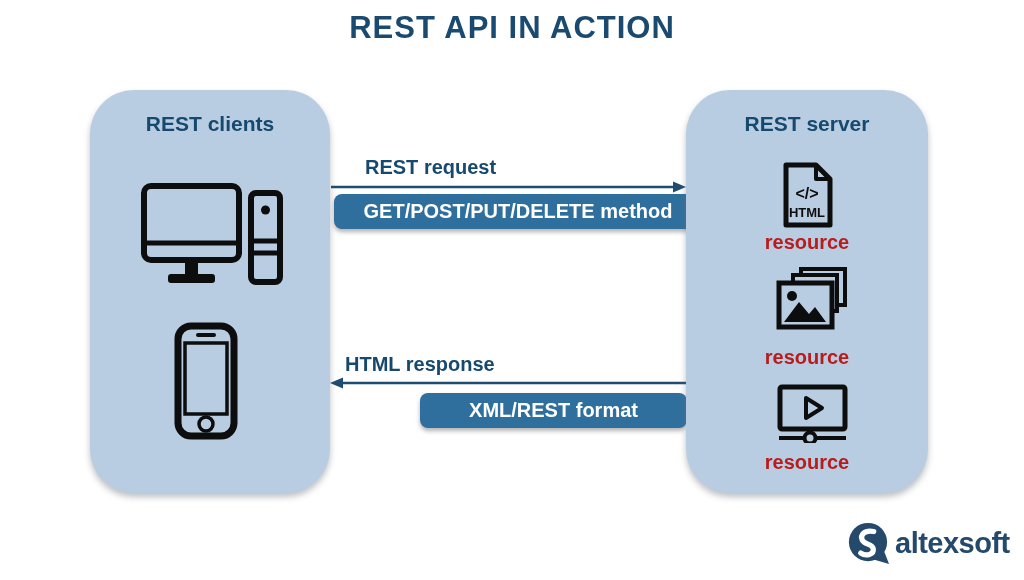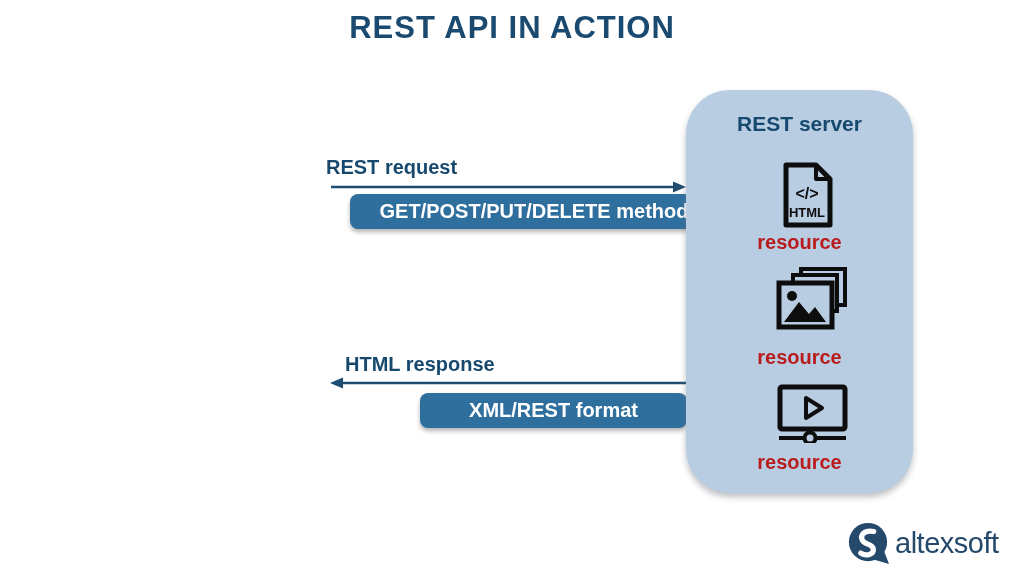--- a/index.html
+++ b/index.html
@@ -9,21 +9,21 @@
   }
   .title{
     position:absolute;left:0;top:10px;width:1024px;text-align:center;
     font-size:31px;font-weight:bold;letter-spacing:1px;color:#1a4a70;margin:0;
   }
   .panel{
     position:absolute;top:90px;width:240px;height:403px;background:#b9cde2;
     border-radius:44px;box-shadow:0 4px 6px rgba(110,115,125,.45);
   }
   .panel.left{left:90px;}
-  .panel.right{left:686px;width:206px;padding-left:21px;}
+  .panel.right{left:686px;width:242px;}
   .panel-title{
     position:absolute;left:0;top:22px;width:100%;text-align:center;
     font-size:21px;font-weight:bold;color:#15496e;
   }
   .icon-abs{position:absolute;}
   .resource-label{
     position:absolute;width:100%;text-align:center;left:0;
     font-size:20px;font-weight:bold;color:#b91c1c;
   }
   .flow-label{
@@ -32,41 +32,66 @@
   .badge{
     position:absolute;height:35px;background:#2f6f9e;border-radius:8px;
     box-shadow:0 3px 4px rgba(40,40,40,.35);
     color:#ffffff;font-size:20px;font-weight:bold;
     display:flex;align-items:center;justify-content:center;
   }
   .logo{
     position:absolute;left:846px;top:520px;display:flex;align-items:center;
   }
   .logo-text{
-    font-size:29px;font-weight:normal;color:#25496b;letter-spacing:-0.5px;margin-left:5px;
+    font-size:29px;font-weight:bold;color:#25496b;letter-spacing:-0.5px;margin-left:5px;
   }
   svg{display:block;}
   .svg-label{font-family:"Liberation Sans", sans-serif;font-weight:bold;fill:#0d0d0d;}
 </style>
 </head>
 <body>
 
 <div class="stage">
 
   <h1 class="title">REST API IN ACTION</h1>
 
+  <div class="panel left">
+    <div class="panel-title">REST clients</div>
 
-  <div class="flow-label" style="left:326px;top:156px;text-align:center;">REST request</div>
+    <svg class="icon-abs" style="left:50px;top:92px;" width="145" height="106" viewBox="0 0 145 106">
+      <g fill="none" stroke="#0d0d0d" stroke-width="6">
+        <rect x="4" y="4" width="95" height="74" rx="7"></rect>
+        <line x1="4" y1="61" x2="99" y2="61" stroke-width="5"></line>
+        <rect x="111" y="11" width="29" height="89" rx="5"></rect>
+        <line x1="111" y1="59" x2="140" y2="59" stroke-width="5"></line>
+        <line x1="111" y1="71" x2="140" y2="71" stroke-width="5"></line>
+      </g>
+      <circle cx="125.5" cy="28" r="4.5" fill="#0d0d0d"></circle>
+      <rect x="45" y="78" width="13" height="14" fill="#0d0d0d"></rect>
+      <rect x="28" y="92" width="47" height="9" rx="3" fill="#0d0d0d"></rect>
+    </svg>
+
+    <svg class="icon-abs" style="left:84px;top:232px;" width="64" height="118" viewBox="0 0 64 118">
+      <g fill="none" stroke="#0d0d0d">
+        <rect x="4" y="4" width="56" height="110" rx="13" stroke-width="7"></rect>
+        <line x1="24" y1="13" x2="40" y2="13" stroke-width="4" stroke-linecap="round"></line>
+        <rect x="11" y="21" width="42" height="71" stroke-width="3.5"></rect>
+        <circle cx="32" cy="102" r="7" stroke-width="3.5"></circle>
+      </g>
+    </svg>
+  </div>
+
+  <div class="flow-label" style="left:365px;top:156px;text-align:center;">REST request</div>
 
   <svg class="icon-abs" style="left:330px;top:180px;" width="356" height="14" viewBox="0 0 356 14">
     <line x1="1" y1="7" x2="344" y2="7" stroke="#1f4d72" stroke-width="2.6"></line>
     <polygon points="343,1.5 356,7 343,12.5" fill="#1f4d72"></polygon>
   </svg>
 
-  <div class="badge" style="left:334px;top:194px;width:368px;margin-left:16px;">GET/POST/PUT/DELETE method</div>
+  <div class="badge" style="left:334px;top:194px;width:368px;">GET/POST/PUT/DELETE method</div>
 
   <div class="flow-label" style="left:345px;top:353px;">HTML response</div>
 
   <svg class="icon-abs" style="left:330px;top:376px;" width="356" height="14" viewBox="0 0 356 14">
     <polygon points="13,1.5 0,7 13,12.5" fill="#1f4d72"></polygon>
     <line x1="12" y1="7" x2="356" y2="7" stroke="#1f4d72" stroke-width="2.6"></line>
   </svg>
 
   <div class="badge" style="left:420px;top:393px;width:267px;">XML/REST format</div>
 

